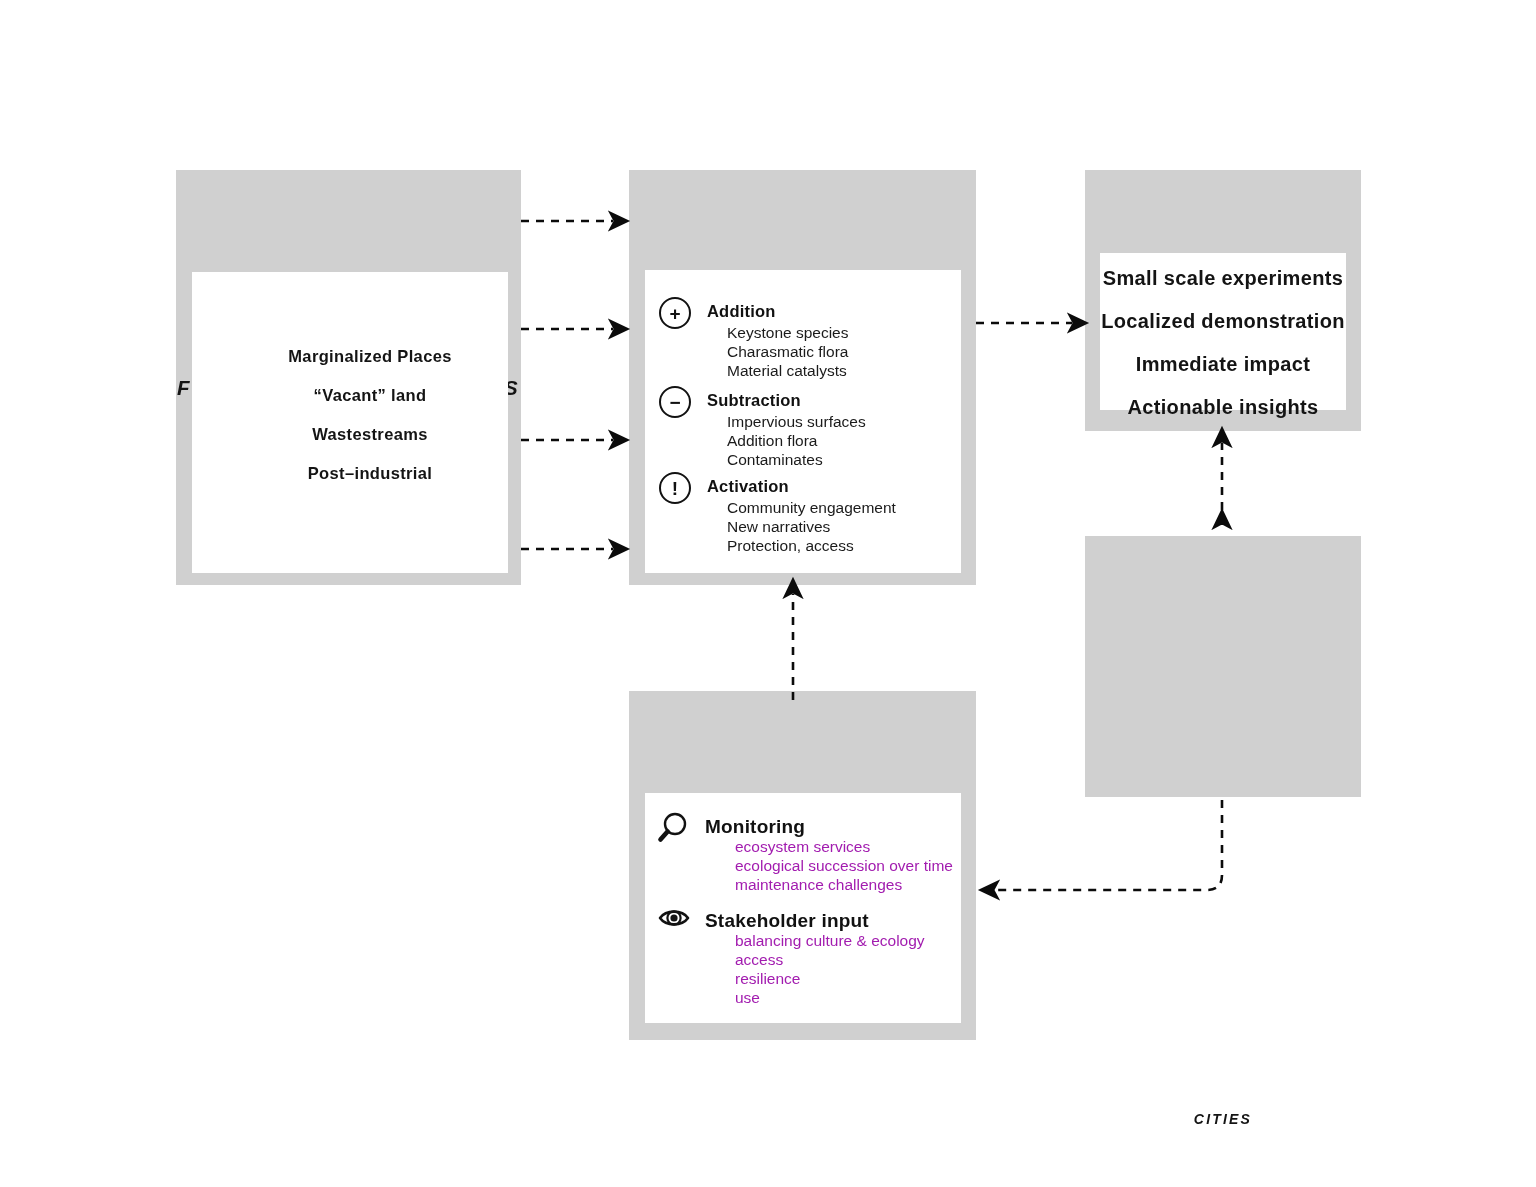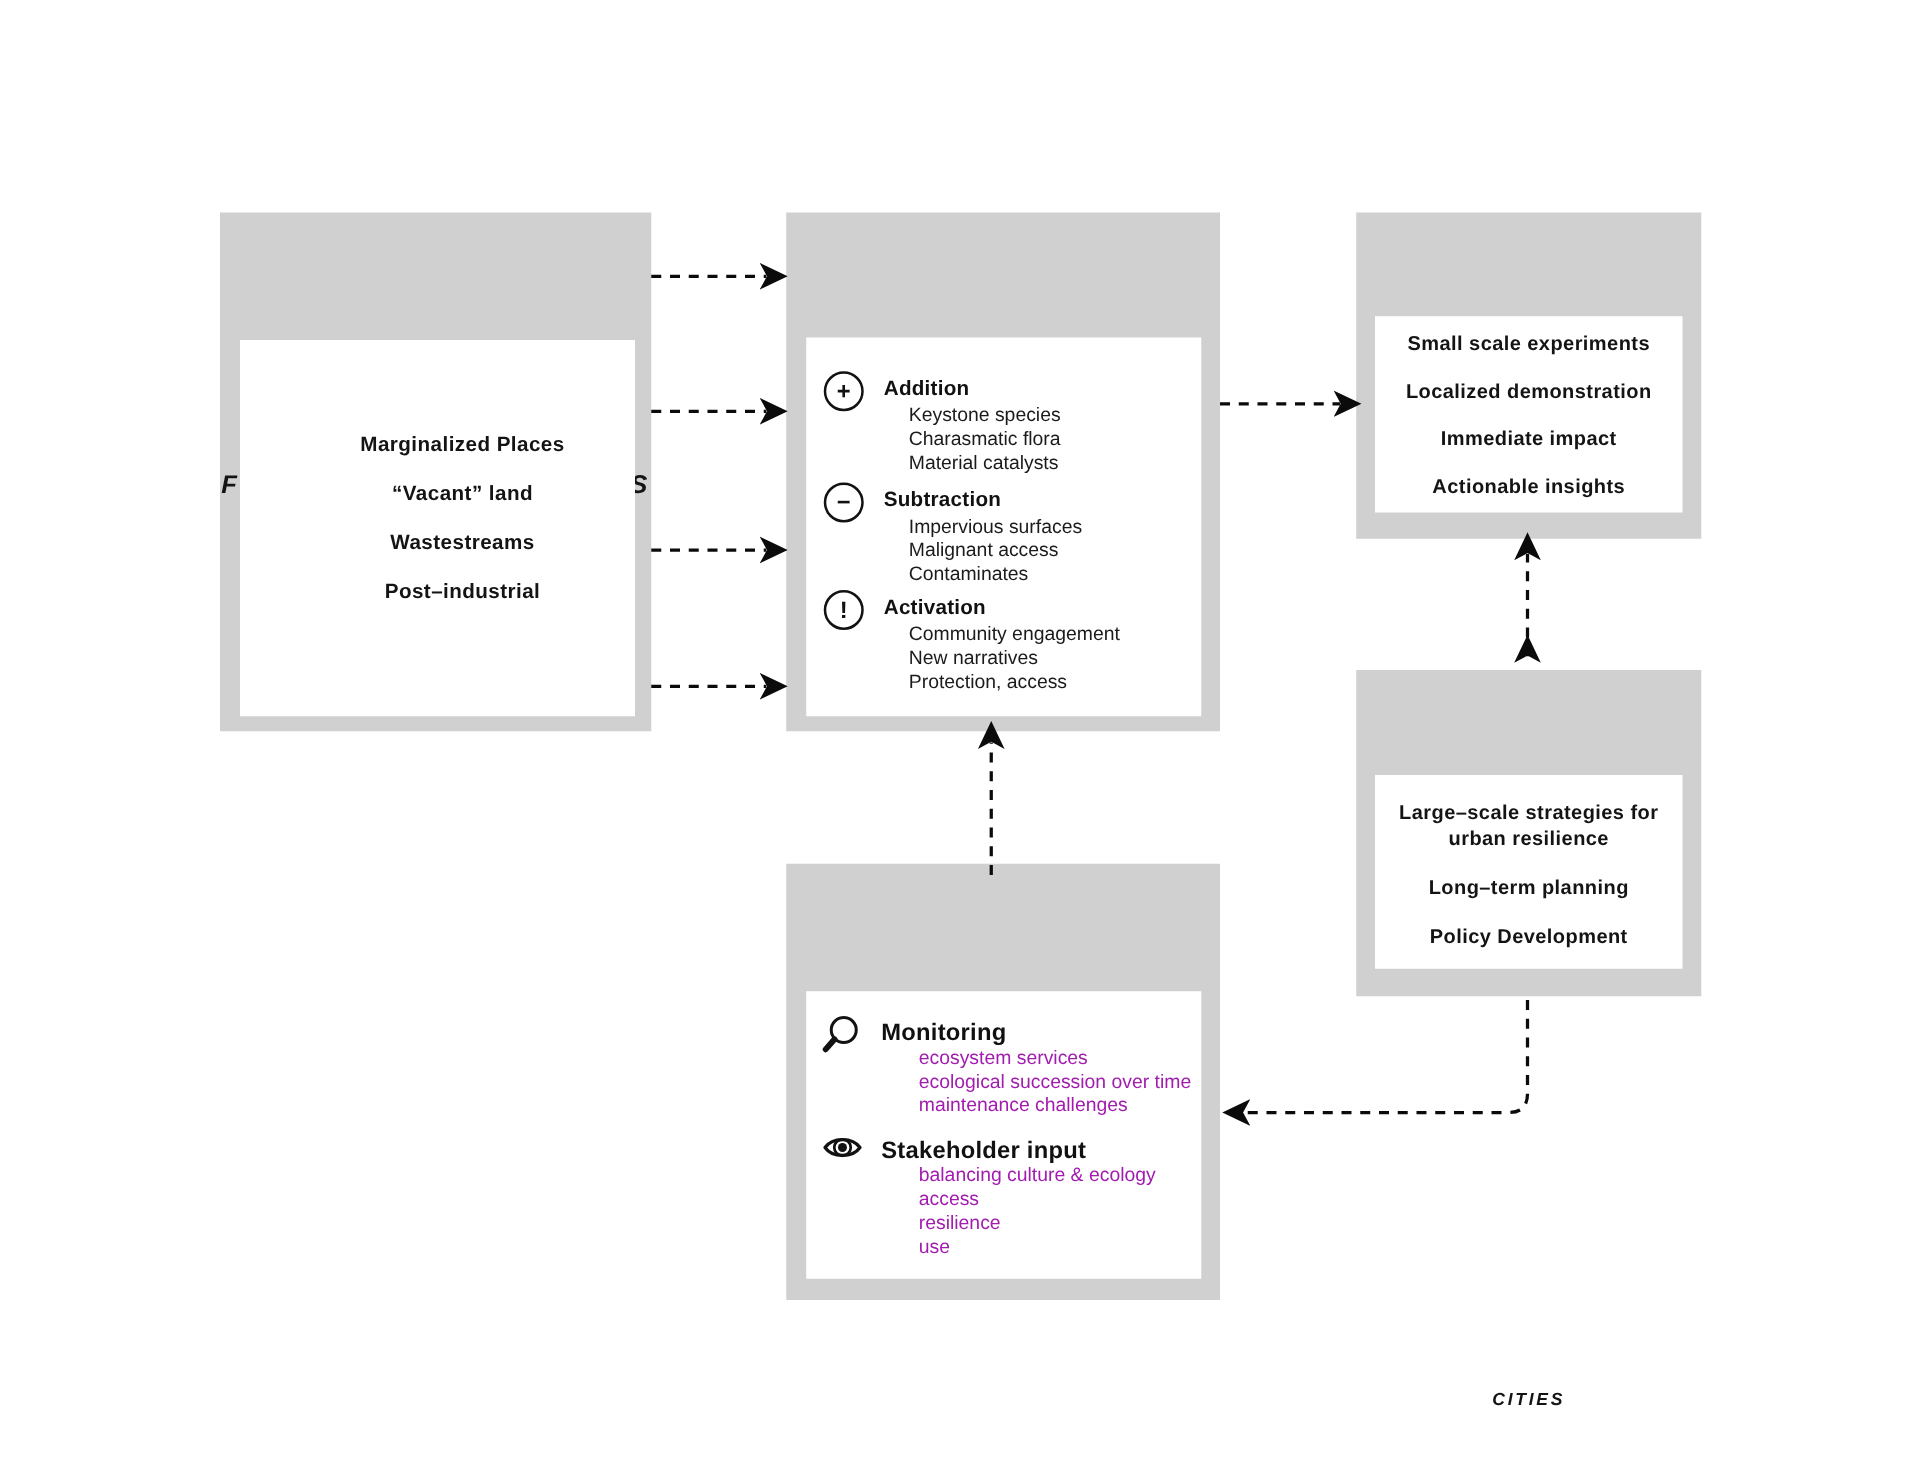--- a/index.html
+++ b/index.html
@@ -116,21 +116,21 @@
   }
   #iv-g0 { top: 27px; }
   #iv-g1 { top: 116px; }
   #iv-g2 { top: 202px; }
 
   
   #sites-block { left: 1085px; top: 170px; width: 276px; height: 261px; }
   #sites-block .block-title { top: 199px; font-size: 21px; }
   #sites-panel { left: 1100px; top: 253px; width: 246px; height: 157px; }
   #sites-panel .center-list { top: 14px; }
-  #sites-panel .center-list .row { margin-bottom: 20px; font-size: 16px; }
+  #sites-panel .center-list .row { margin-bottom: 20px; font-size: 20px; }
 
   
   #cities-block { left: 1085px; top: 536px; width: 276px; height: 261px; }
   #cities-block .block-title { top: 575px; font-size: 14px; }
   #cities-panel { left: 1100px; top: 620px; width: 246px; height: 155px; }
   #cities-panel .center-list { top: 20px; }
   #cities-panel .center-list .row {
     margin-bottom: 18px;
     font-size: 16px;
     line-height: 21px;
@@ -210,21 +210,21 @@
 
     <div class="ivgroup" id="iv-g1">
       <div class="icon-wrap">
         <span class="circ-icon">
             <span class="glyph">−</span>
           </span>
       </div>
       <div class="head">Subtraction</div>
       <div class="subs">
         <div class="sub">Impervious surfaces</div>
-        <div class="sub">Malignant access</div>
+        <div class="sub">Addition flora</div>
         <div class="sub">Contaminates</div>
       </div>
     </div>
 
     <div class="ivgroup" id="iv-g2">
       <div class="icon-wrap">
         <span class="circ-icon">
             <span class="glyph">!</span>
           </span>
       </div>
@@ -245,28 +245,20 @@
     <div class="center-list">
       <div class="row">Small scale experiments</div>
       <div class="row">Localized demonstration</div>
       <div class="row">Immediate impact</div>
       <div class="row">Actionable insights</div>
     </div>
   </div>
 
   <div class="block" id="cities-block">
     <div class="block-title">CITIES</div>
-  </div>
-  <div class="panel" id="cities-panel">
-    <div class="center-list">
-      <div class="row" style="white-space:pre-line;">Large–scale strategies for
-urban resilience</div>
-      <div class="row">Long–term planning</div>
-      <div class="row">Policy Development</div>
-    </div>
   </div>
 
   <div class="block" id="assessment-block">
     
   </div>
   <div class="panel" id="assessment-panel">
 
     <div class="asgroup" id="as-g0">
       <div class="icon-wrap">
         <svg width="36" height="34" viewBox="0 0 36 34">

